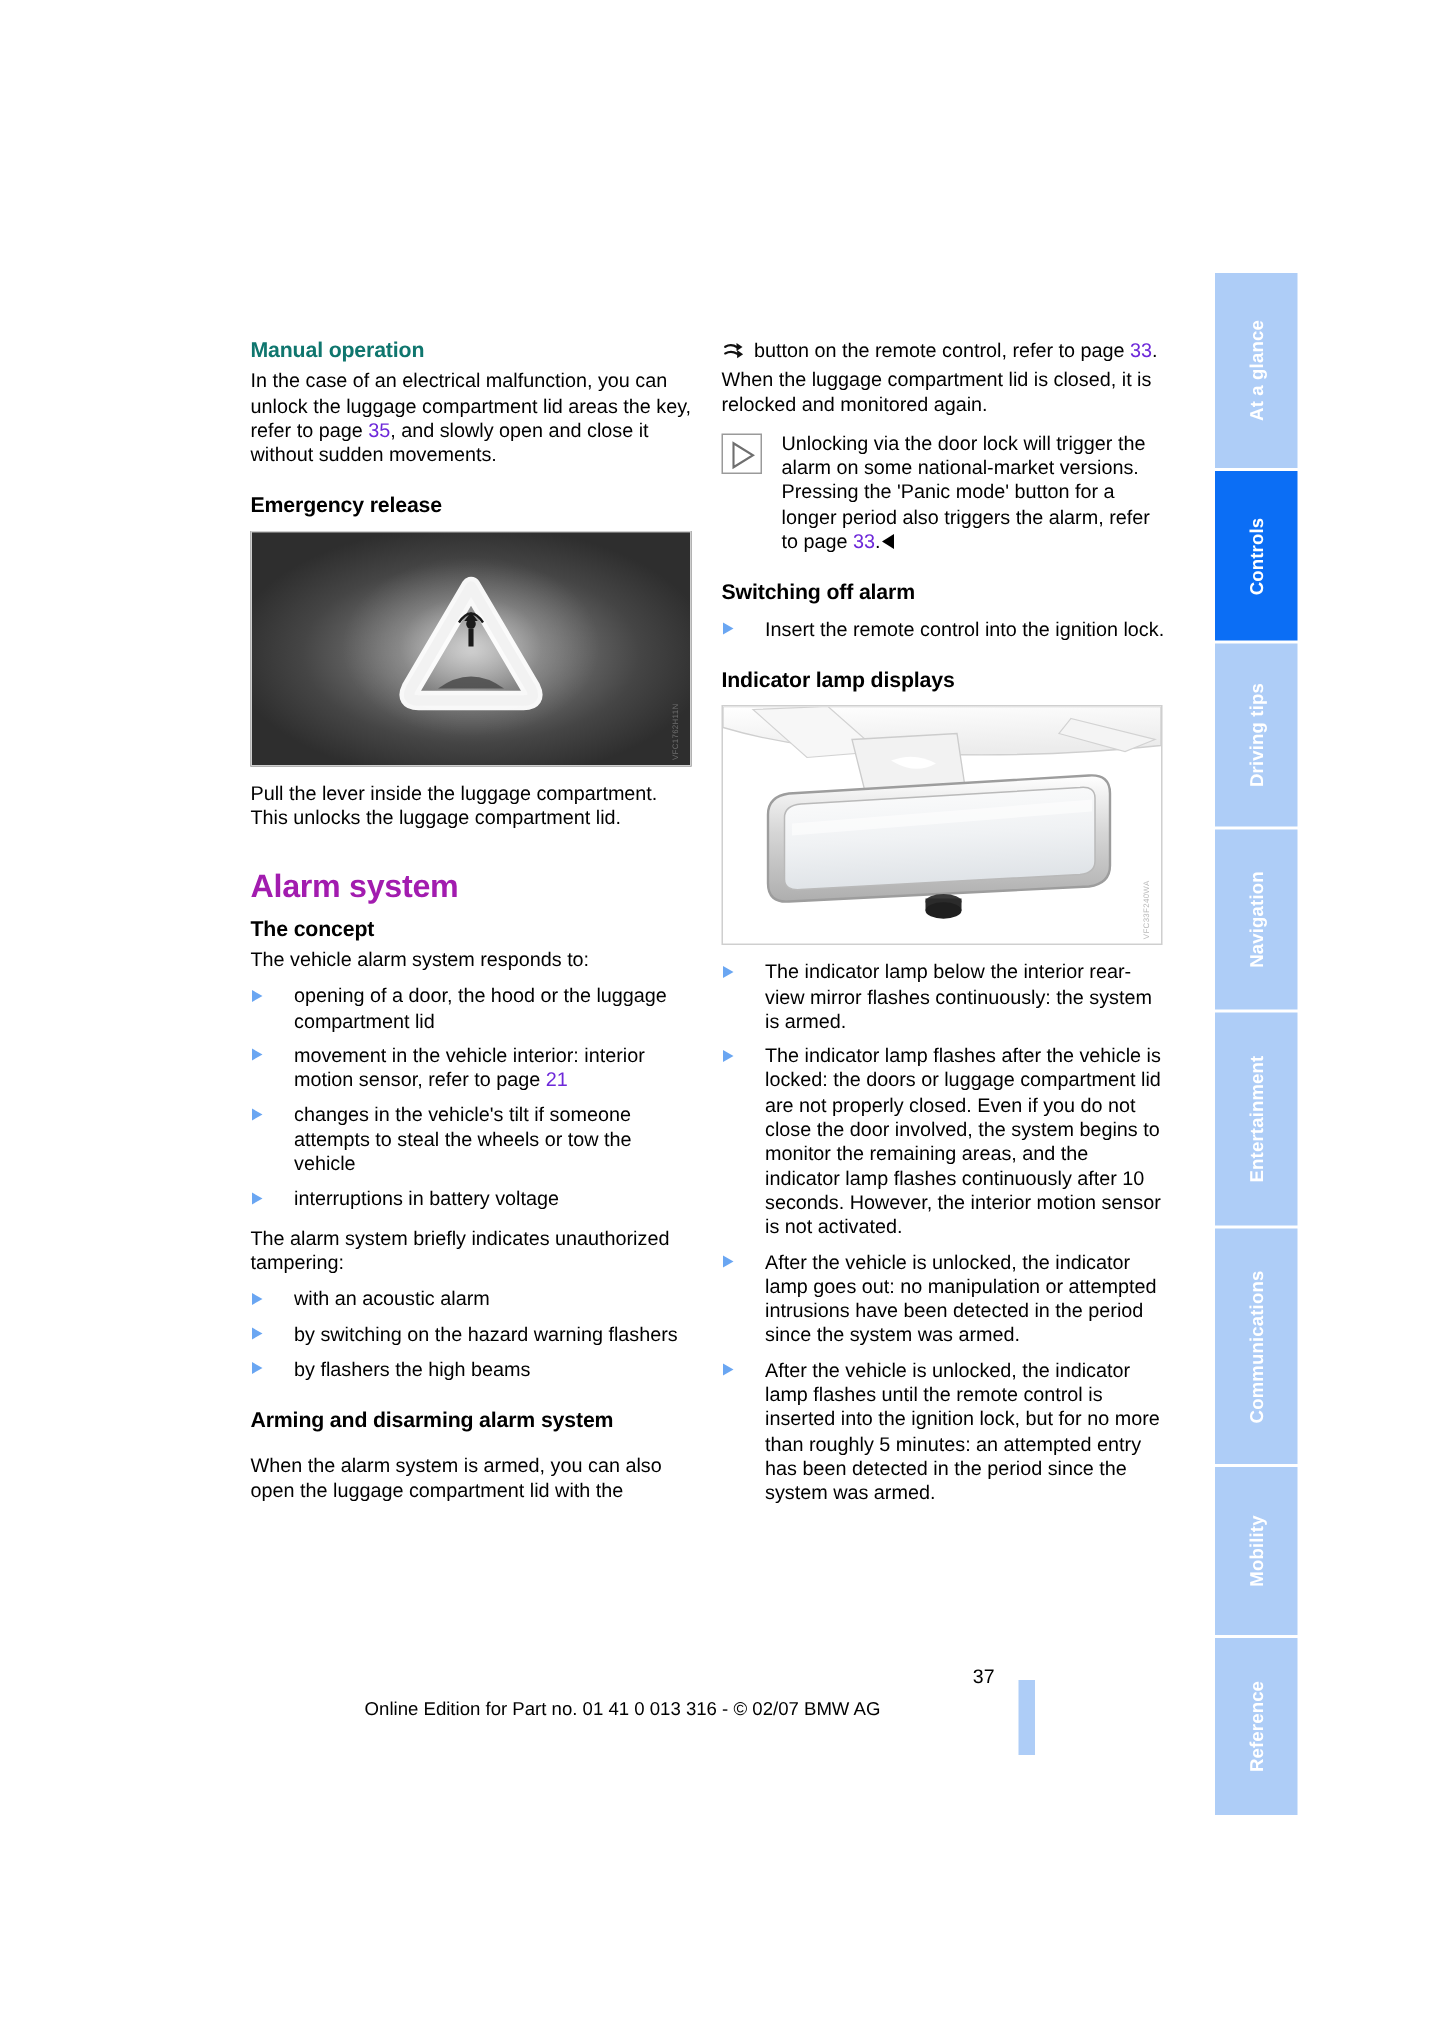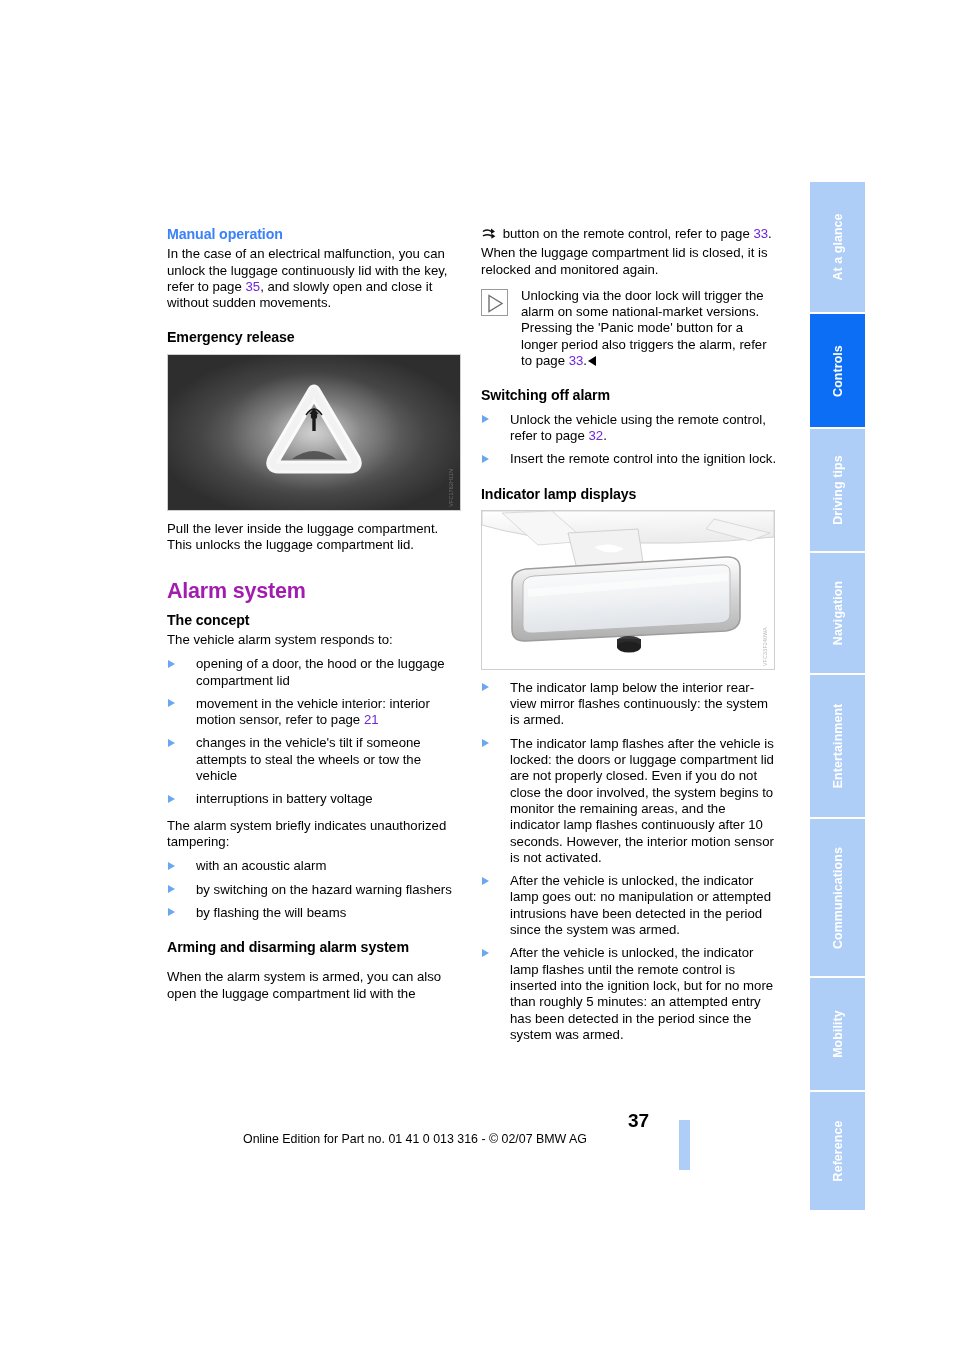--- a/index.html
+++ b/index.html
@@ -40,21 +40,21 @@
     letter-spacing: -0.2px;
   }
   h2.sub {
     font-size: 14.2px;
     font-weight: bold;
     color: #000000;
     margin: 0;
     padding: 0;
     letter-spacing: -0.1px;
   }
-  h2.sub.faded { color: #3b82f6; }
+  h2.sub.faded { color: #0f766e; }
 
   p.body {
     margin: 0;
     padding: 0;
   }
   .sp-4 { height: 4px; }
   .sp-8 { height: 8px; }
   .sp-10 { height: 10px; }
   .sp-12 { height: 12px; }
   .sp-18 { height: 18px; }
@@ -171,22 +171,23 @@
     font-weight: bold;
     letter-spacing: 0.1px;
   }
 
   
   .pagenum {
     position: absolute;
     left: 628px;
     top: 1110px;
     width: 35px;
-    font-size: 19px;
-    font-weight: bold;
+    text-align: right;
+    font-size: 13px;
+    font-weight: normal;
     color: #000;
   }
   .footer-line {
     position: absolute;
     left: 167px;
     top: 1132px;
     width: 496px;
     text-align: center;
     font-size: 12.4px;
     color: #000;
@@ -205,21 +206,21 @@
 </style>
 </head>
 <body>
 
 <div class="page">
 
   <div class="col col-left">
 
     <h2 class="sub faded">Manual operation</h2>
     <div class="sp-4"></div>
-    <p class="body"><span>In the case of an electrical malfunction, you can unlock the luggage continuously lid with the key, refer to page </span><span class="ref">35</span><span>, and slowly open and close it without sudden movements.</span></p>
+    <p class="body"><span>In the case of an electrical malfunction, you can unlock the luggage compartment lid areas the key, refer to page </span><span class="ref">35</span><span>, and slowly open and close it without sudden movements.</span></p>
 
     <div class="sp-18"></div>
 
     <h2 class="sub">Emergency release</h2>
     <div class="sp-8"></div>
 
     <div class="fig fig-emergency">
       <svg width="292" height="155" viewBox="0 0 292 155">
         <defs>
           <radialGradient id="glow" cx="50%" cy="52%" r="55%">
@@ -292,21 +293,21 @@
       <li>
         <span class="tri"></span>
         <span>with an acoustic alarm</span>
       </li>
       <li>
         <span class="tri"></span>
         <span>by switching on the hazard warning flashers</span>
       </li>
       <li>
         <span class="tri"></span>
-        <span>by flashing the will beams</span>
+        <span>by flashers the high beams</span>
       </li>
     </ul>
 
     <div class="sp-18"></div>
 
     <h2 class="sub">Arming and disarming alarm system</h2>
     <div class="sp-4"></div>
     <div class="sp-10"></div>
     <p class="body">When the alarm system is armed, you can also open the luggage compartment lid with the</p>
   </div>
@@ -332,24 +333,20 @@
       </span>
       <div class="note-indent"><span>Unlocking via the door lock will trigger the alarm on some national-market versions. Pressing the 'Panic mode' button for a longer period also triggers the alarm, refer to page </span><span class="ref">33</span><span>.</span><span class="note-end-tri"></span></div>
     </div>
 
     <div class="sp-18"></div>
 
     <h2 class="sub">Switching off alarm</h2>
     <div class="sp-8"></div>
 
     <ul class="bul">
-      <li>
-        <span class="tri"></span>
-        <span>Unlock the vehicle using the remote control, refer to page </span><span class="ref">32</span><span>.</span>
-      </li>
       <li>
         <span class="tri"></span>
         <span>Insert the remote control into the ignition lock.</span>
       </li>
     </ul>
 
     <div class="sp-18"></div>
 
     <h2 class="sub">Indicator lamp displays</h2>
     <div class="sp-8"></div>

